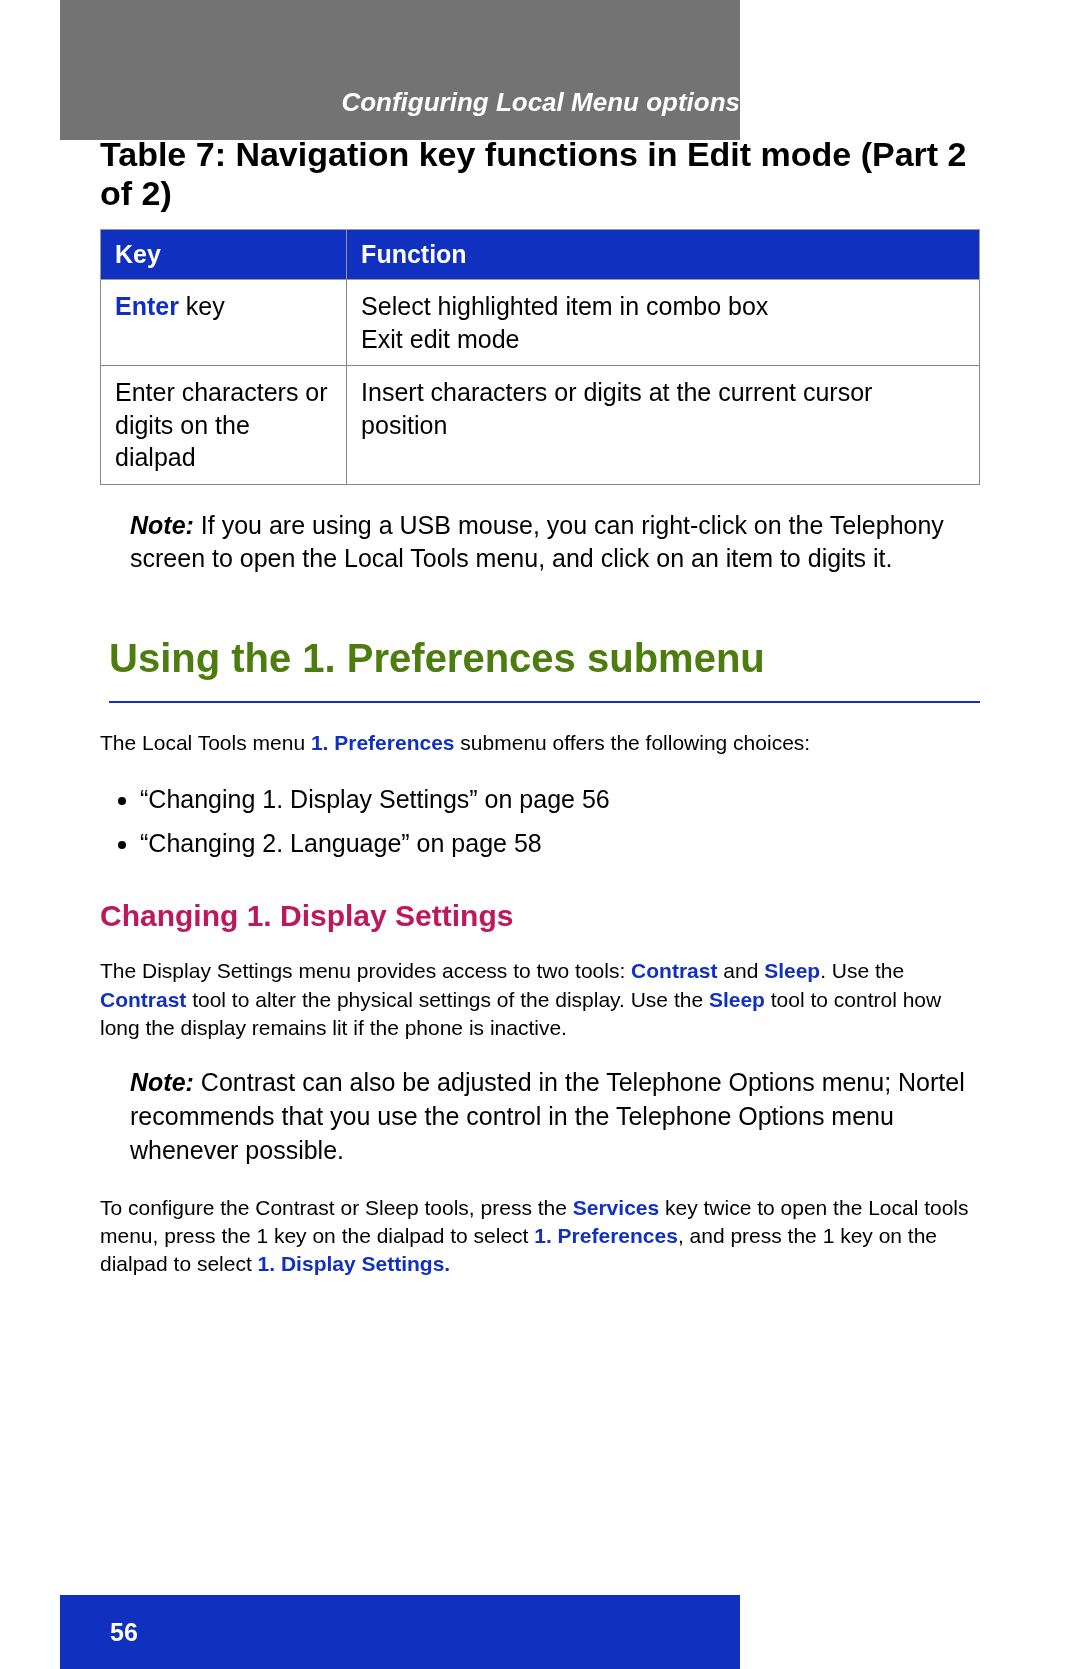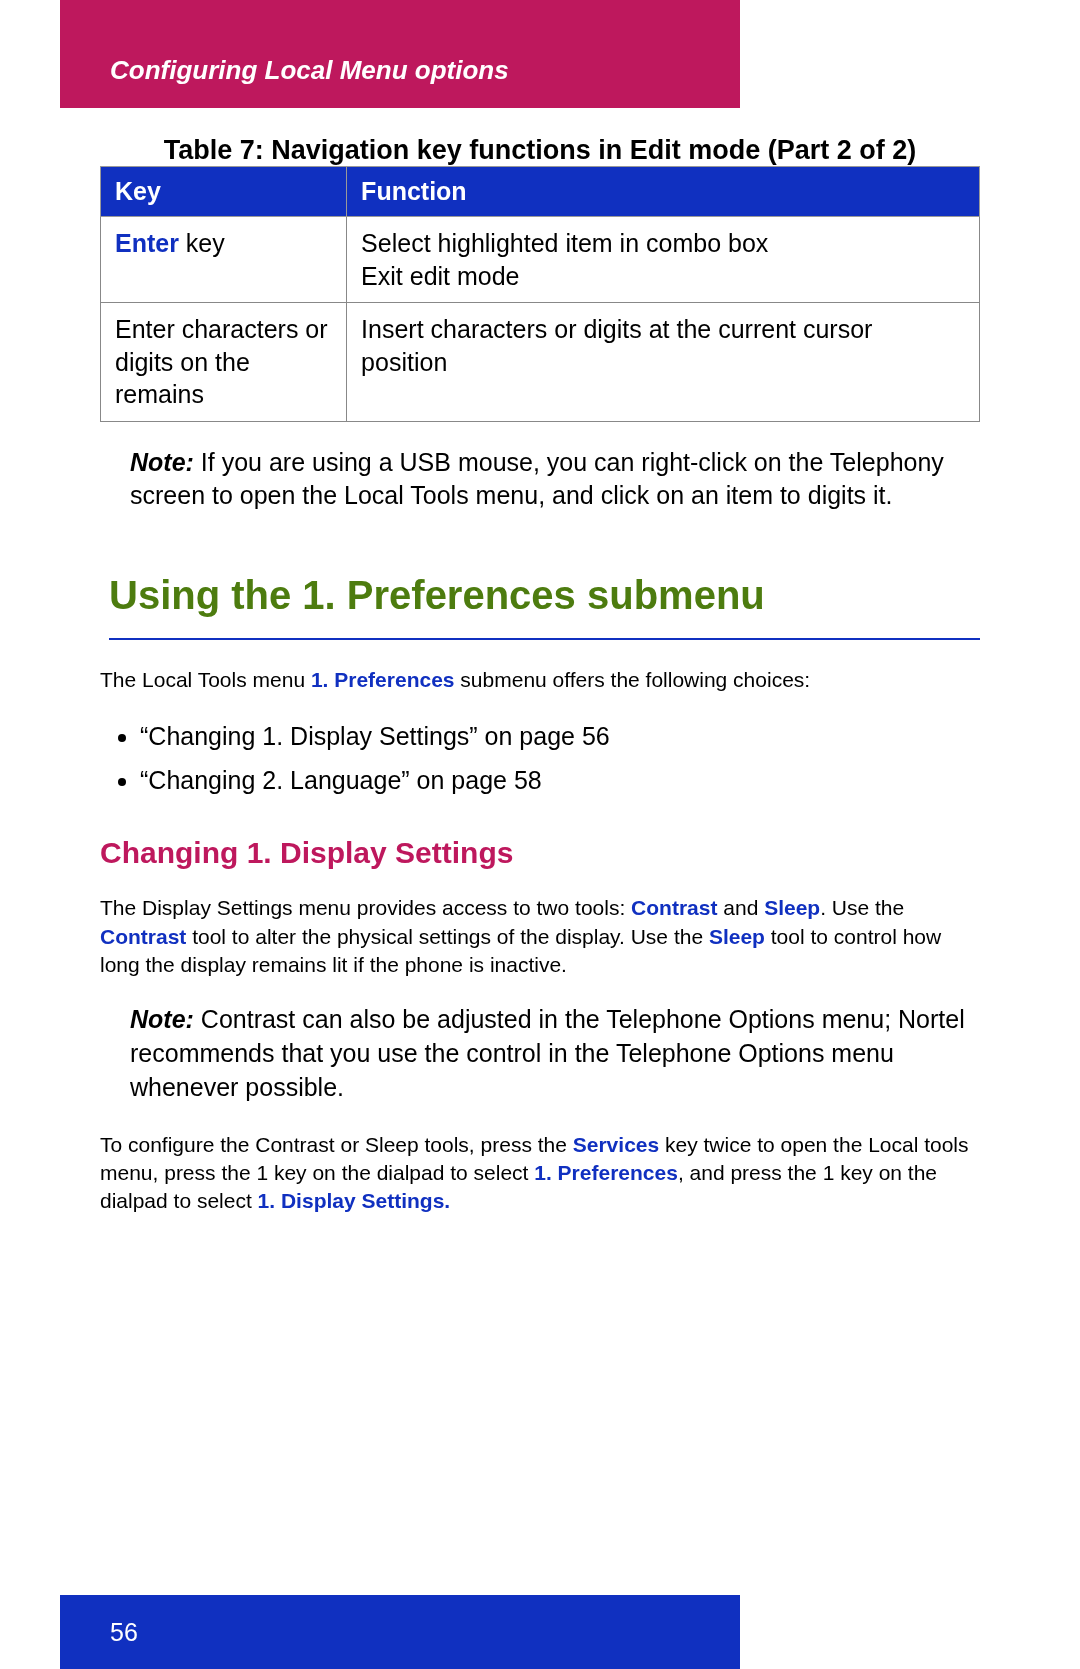--- a/index.html
+++ b/index.html
@@ -14,44 +14,45 @@
     width: 1080px;
     height: 1669px;
     position: relative;
     box-sizing: border-box;
   }
   .header-band {
     position: absolute;
     left: 60px;
     top: 0;
     width: 680px;
-    height: 108px;
-    background: #be185d;
+    height: 140px;
+    background: #737373;
     box-sizing: border-box;
     padding-left: 50px;
     display: flex;
     align-items: flex-end;
     padding-bottom: 22px;
+    justify-content: flex-end;
   }
   .header-title {
     color: #fff;
     font-weight: bold;
     font-style: italic;
     font-size: 26px;
   }
   .content {
     position: absolute;
     left: 100px;
     right: 100px;
     top: 135px;
   }
   .table-caption {
     font-weight: bold;
-    font-size: 27px;
-    text-align: center;
+    font-size: 34px;
+    margin-bottom: 16px;
   }
   table.keyfunc {
     border-collapse: collapse;
     width: 100%;
   }
   table.keyfunc th {
     background: #1030c0;
     color: #fff;
     text-align: left;
     font-weight: bold;
@@ -119,21 +120,21 @@
     width: 680px;
     height: 74px;
     background: #1030c0;
     box-sizing: border-box;
     padding-left: 50px;
     display: flex;
     align-items: center;
   }
   .footer-page {
     color: #fff;
-    font-weight: normal;
+    font-weight: bold;
     font-size: 25px;
   }
   .col-key { width: 28%; }
 </style>
 </head>
 <body>
 
 <div class="page">
 
   <div class="header-band">
@@ -155,21 +156,21 @@
         <tr>
           <td>
             <span class="key-strong">Enter</span><span> key</span>
           </td>
           <td>
             <span>Select highlighted item in combo box</span><br>
             <span>Exit edit mode</span>
           </td>
         </tr>
         <tr>
-          <td>Enter characters or digits on the remains</td>
+          <td>Enter characters or digits on the dialpad</td>
           <td>Insert characters or digits at the current cursor position</td>
         </tr>
       </tbody>
     </table>
 
     <div class="note-block">
       <span class="note-label">Note:</span><span> If you are using a USB mouse, you can right-click on the Telephony screen to open the Local Tools menu, and click on an item to digits it.</span>
     </div>
 
     <h1 class="section">Using the 1. Preferences submenu</h1>

